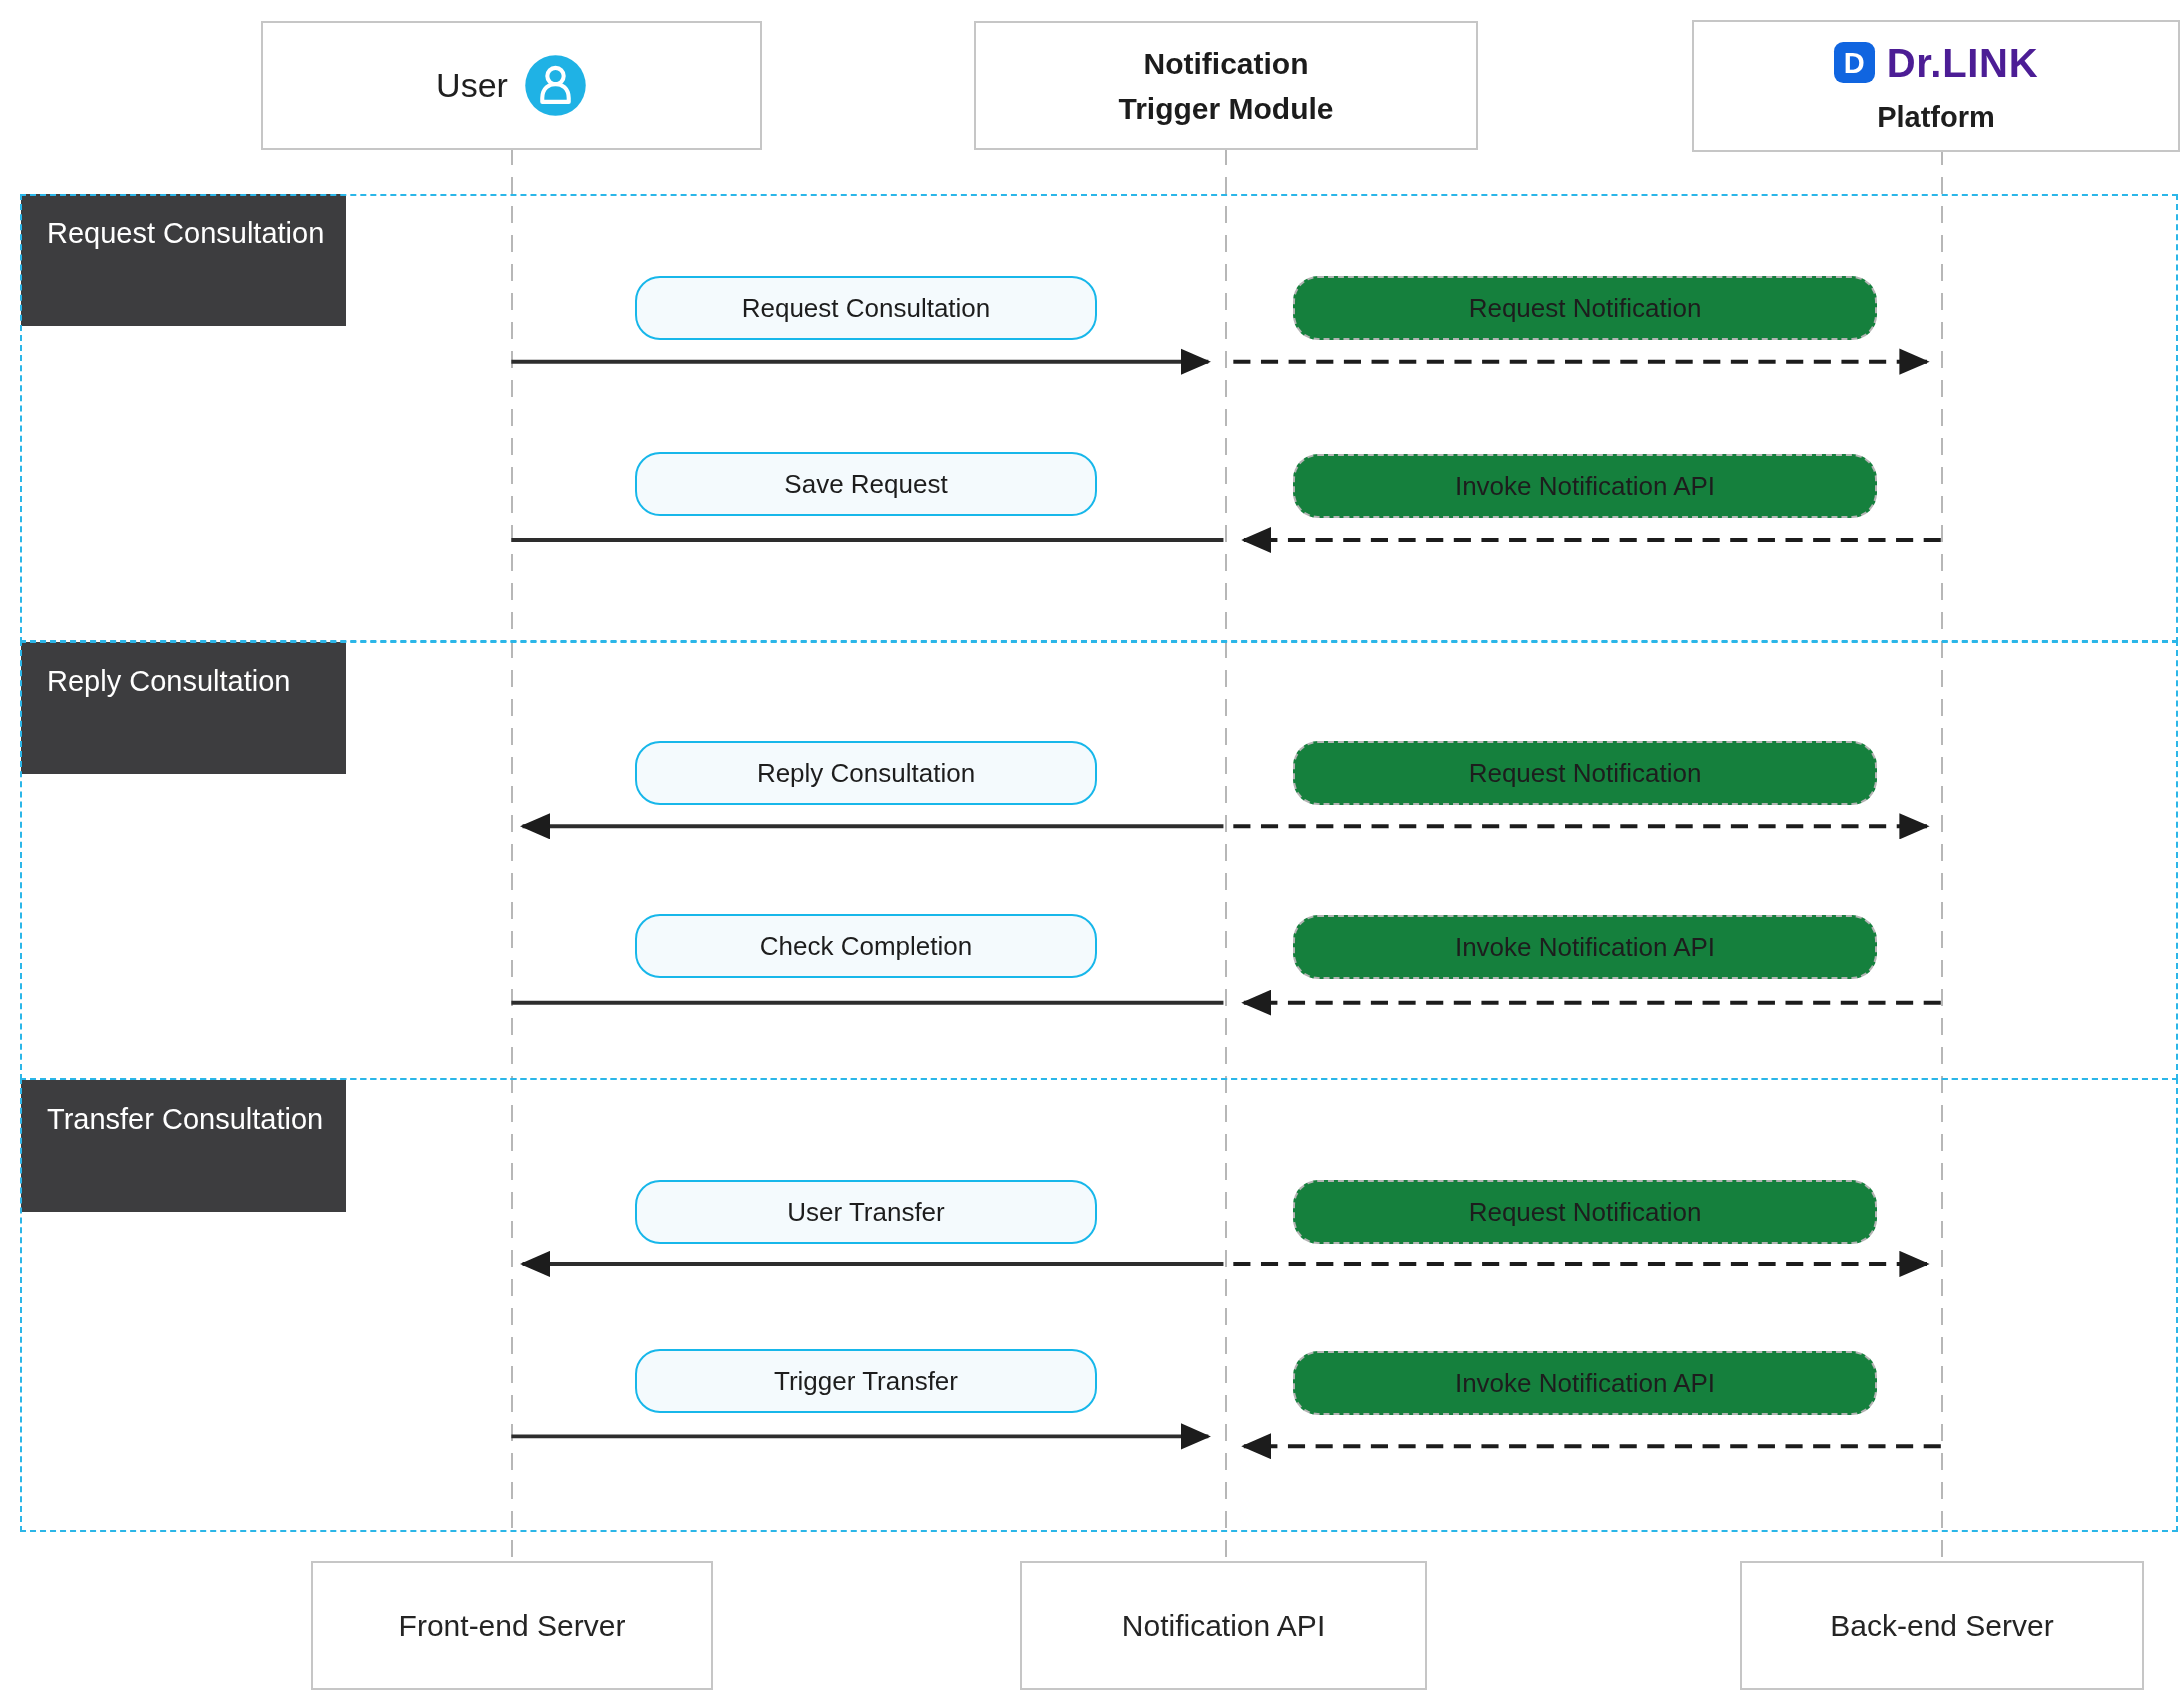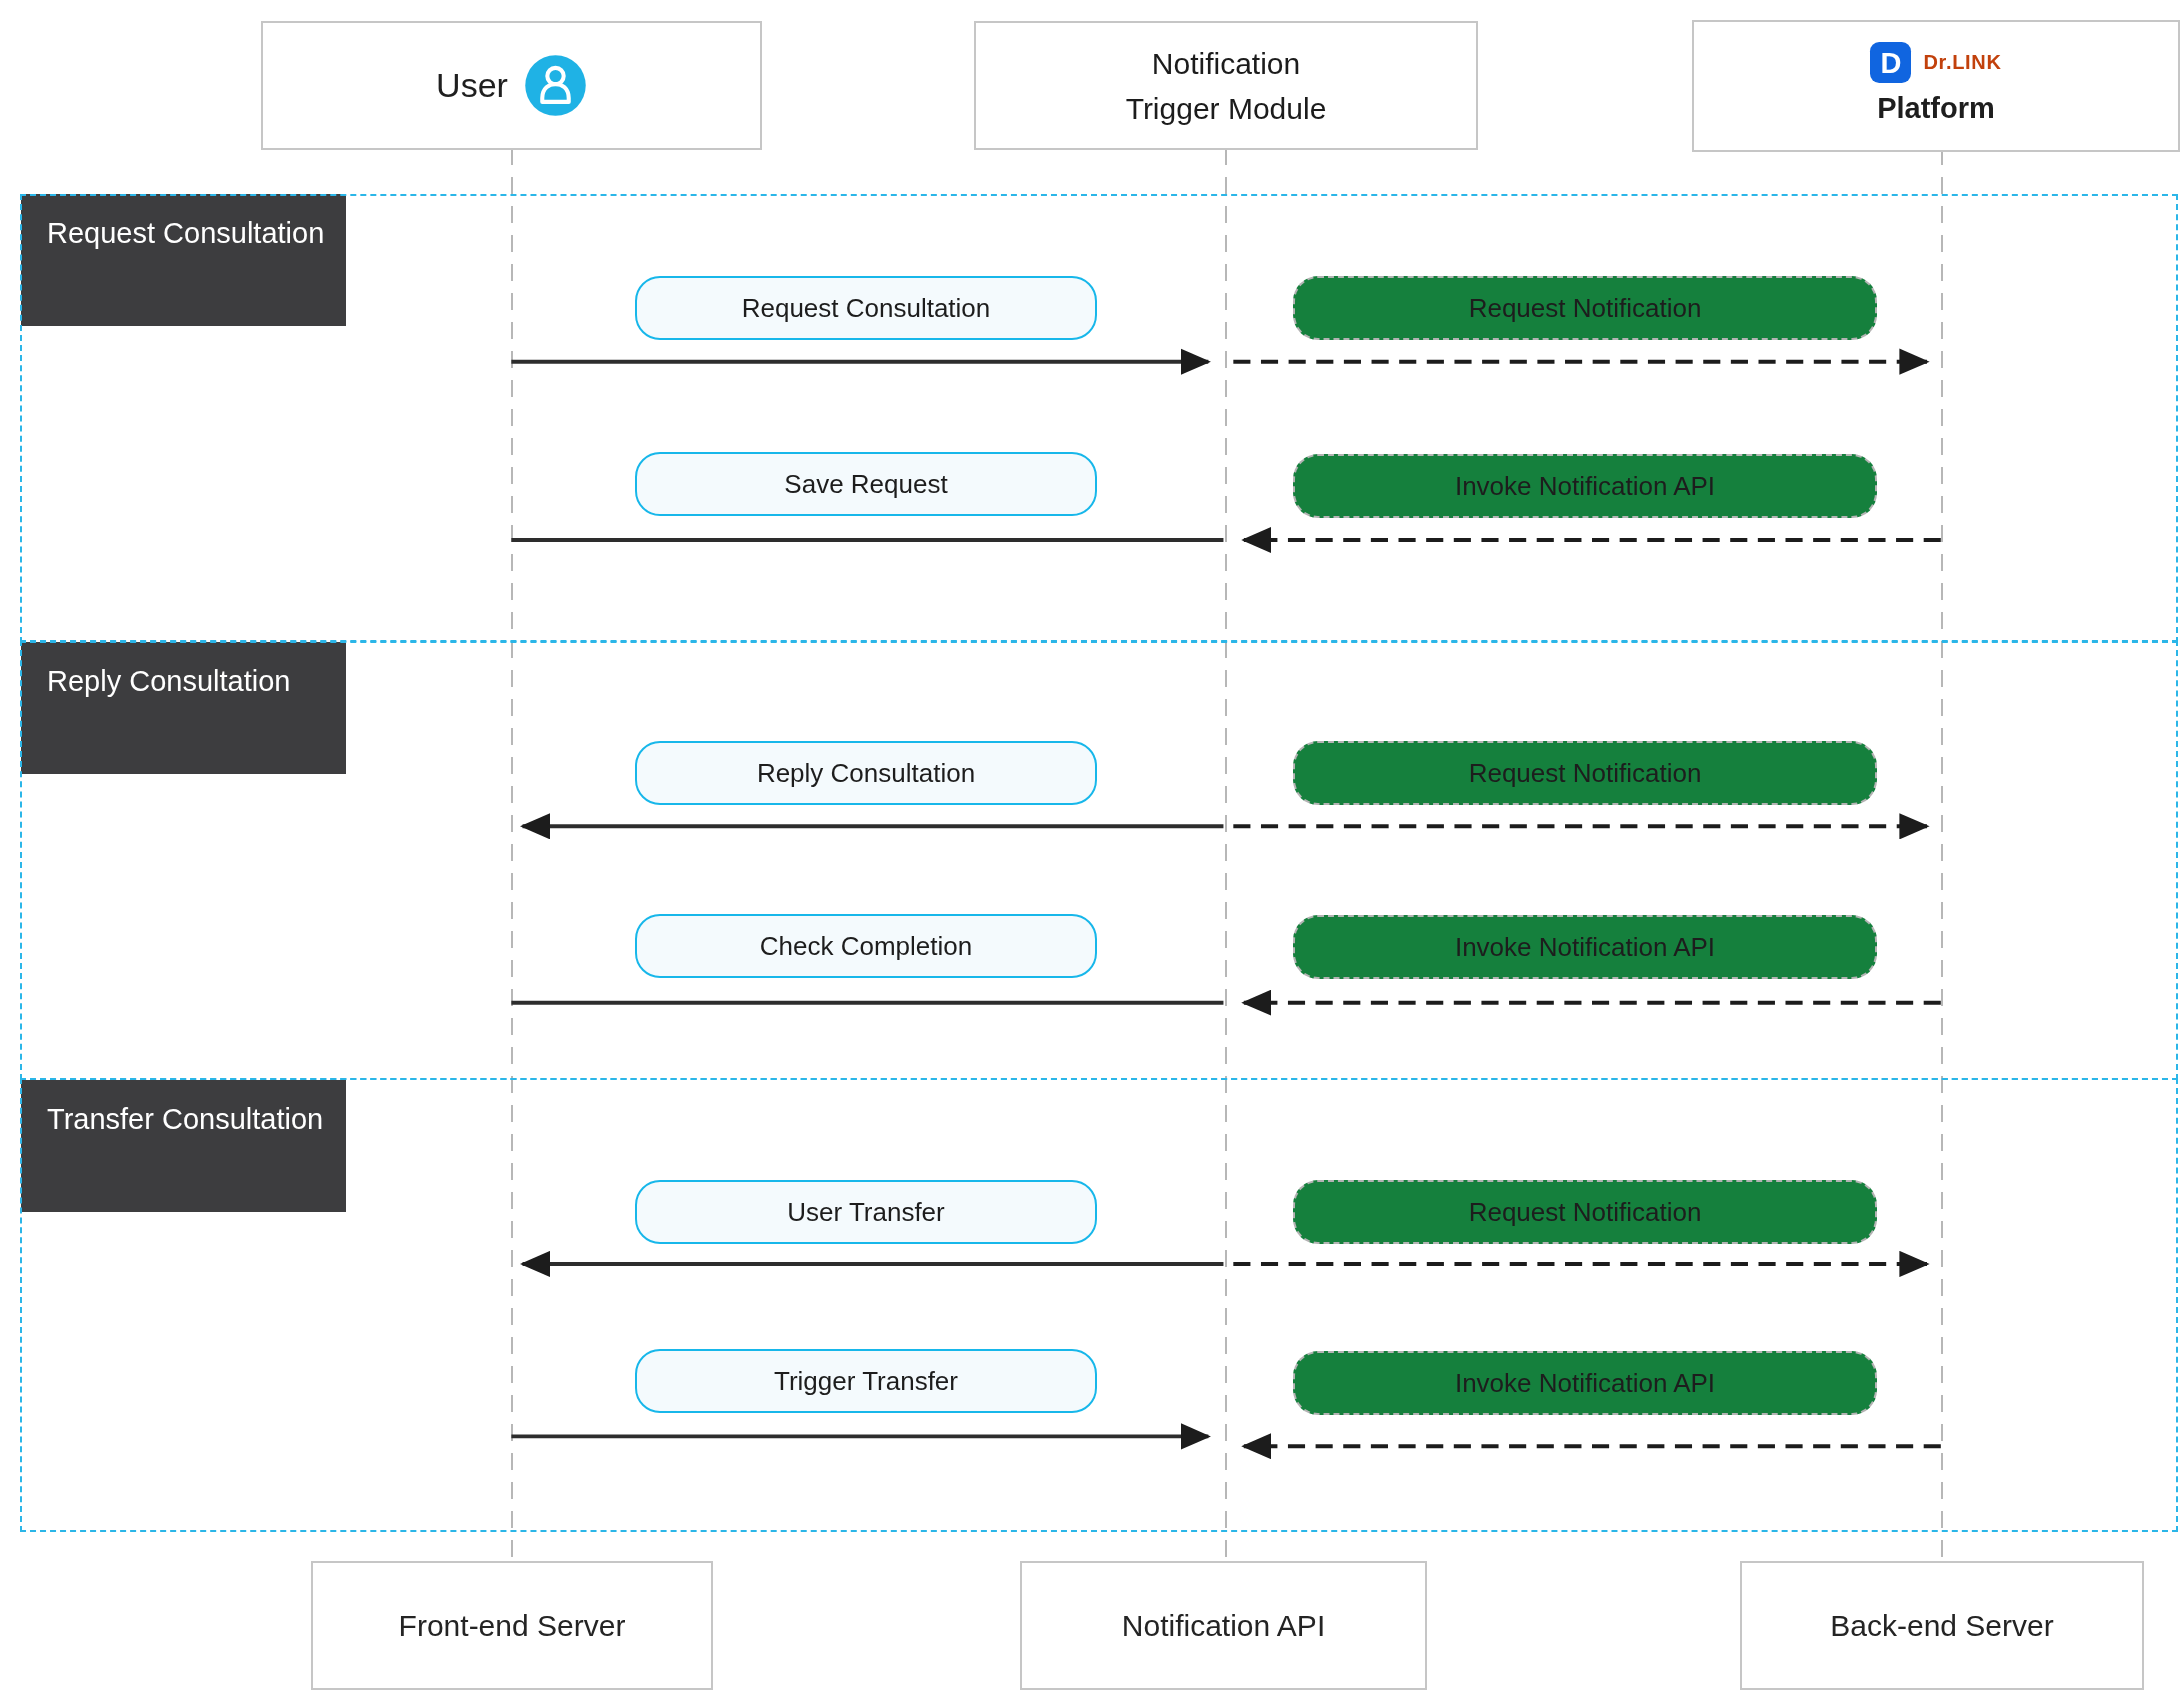--- a/index.html
+++ b/index.html
@@ -31,28 +31,28 @@
   }
   
   .actor-box{
     position:absolute;z-index:10;background:#ffffff;
     border:2px solid #c6c6c6;box-sizing:border-box;
     display:flex;align-items:center;justify-content:center;
   }
   .actor-box .plain{font-size:30px;color:#242424;}
   .user-row{display:flex;align-items:center;gap:16px;}
   .user-label{font-size:34px;color:#1f1f1f;}
-  .ntm-lines{font-size:30px;font-weight:normal;color:#1c1c1c;text-align:center;line-height:1.5;}
+  .ntm-lines{font-size:30px;font-weight:bold;color:#1c1c1c;text-align:center;line-height:1.5;}
   .drlink-stack{text-align:center;line-height:1.45;}
   .drlink-row{display:flex;align-items:center;justify-content:center;gap:12px;}
   .d-logo{
     width:41px;height:41px;border-radius:9.2px;background:#1065e0;color:#ffffff;
     font-size:29px;font-weight:bold;display:flex;align-items:center;justify-content:center;
   }
-  .drlink-name{font-size:20px;font-weight:bold;color:#c2410c;letter-spacing:0.7px;}
+  .drlink-name{font-size:40px;font-weight:bold;color:#4c1d95;letter-spacing:0.7px;}
   .platform{font-size:29px;font-weight:bold;color:#1e1e1e;margin-top:4px;}
   
   .action-box{
     position:absolute;left:635px;width:462px;height:64px;z-index:8;
     background:#f4fafd;border:2.6px solid #17b7ea;border-radius:25px;box-sizing:border-box;
     display:flex;align-items:center;justify-content:center;
     font-size:26px;color:#1d1d1d;
   }
   .notif-box{
     position:absolute;left:1293px;width:584px;height:64px;z-index:8;

